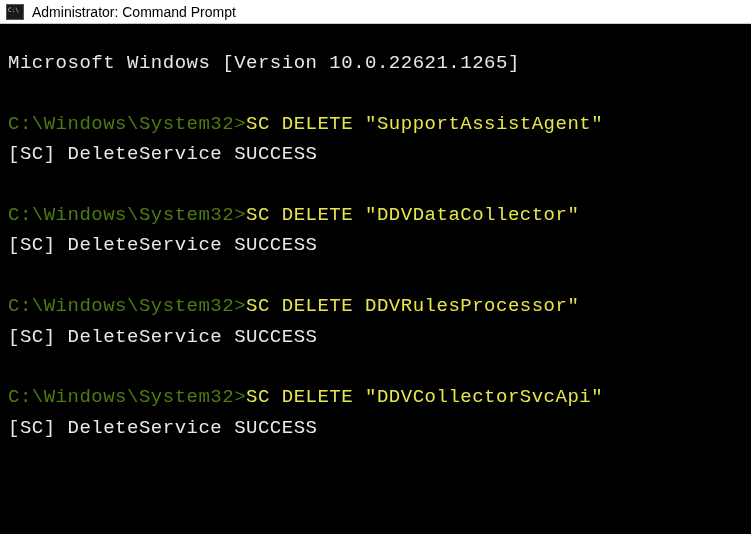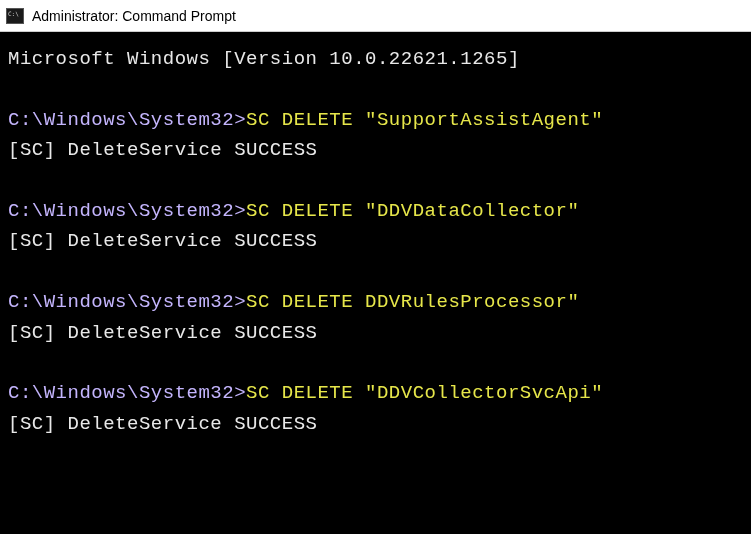--- a/index.html
+++ b/index.html
@@ -9,21 +9,21 @@
     }
     body {
       width: 751px;
       height: 534px;
       background: #000;
       font-family: Consolas, 'Courier New', monospace;
       overflow: hidden;
     }
     .titlebar {
       background: #fff;
-      height: 32px;
+      height: 24px;
       display: flex;
       align-items: center;
       padding: 0 6px;
       border-bottom: 1px solid #ccc;
     }
     .titlebar-icon {
       width: 18px;
       height: 16px;
       background: #1a1a1a;
       border: 1px solid #555;
@@ -43,33 +43,33 @@
       left: 1px;
     }
     .titlebar-text {
       font-family: 'Segoe UI', Tahoma, sans-serif;
       font-size: 14px;
       color: #000;
     }
     .terminal {
       background: #000;
       color: #e8e8e8;
-      padding: 12px 8px;
+      padding: 24px 8px;
       font-size: 19px;
       line-height: 1.6;
       letter-spacing: 0.5px;
     }
     .line {
       white-space: pre;
     }
     .blank-line {
       height: 1.6em;
     }
     .prompt-path {
-      color: #c4b5fd;
+      color: #4d7c0f;
     }
     .cmd {
       color: #e6e64a;
     }
     .output {
       color: #e8e8e8;
     }
   </style>
 </head>
 <body>

